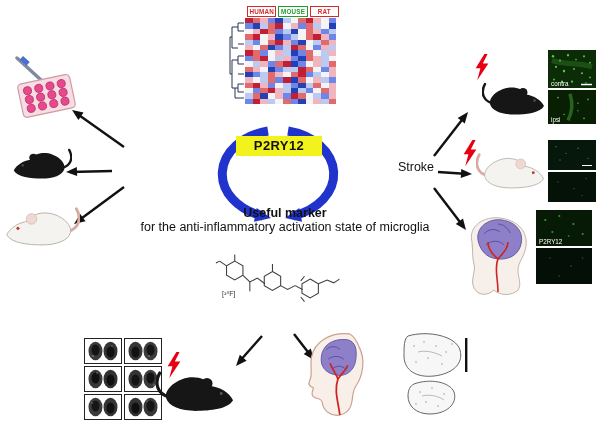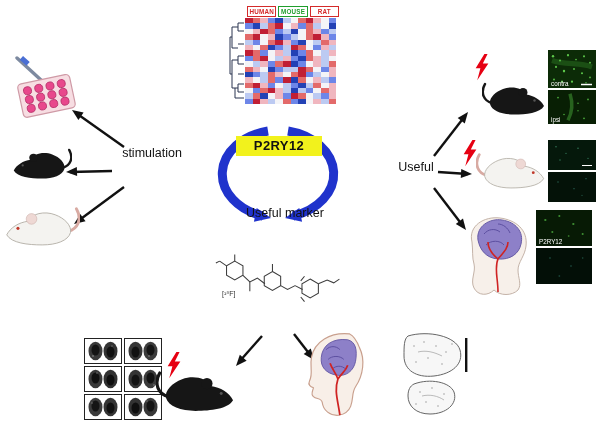--- a/index.html
+++ b/index.html
@@ -17,21 +17,21 @@
 
   
   .hm-headers { display:flex; gap:2px; margin-left:18px; width:92px; }
   .hm-head { flex:1; border:1.2px solid #900; font-size:6.3px; font-weight:bold; text-align:center; padding:1px 0; background:#fff; letter-spacing:.2px; }
   .hm-body { display:flex; margin-top:1px; }
   .hm-grid { display:grid; grid-template-columns:repeat(12, 7.6px); grid-auto-rows:5.4px; }
 
   
   .gene-box { width:86px; height:20px; background:var(--gene-bg,#f2f21c); text-align:center; line-height:20px; font-size:13px; font-weight:600; letter-spacing:.4px; }
   .marker-text { width:350px; text-align:center; font-size:12.5px; line-height:1.1; }
-  .marker-text .l1 { font-weight:400; }
+  .marker-text .l1 { font-weight:700; }
   .side-label { text-align:center; font-size:12.5px; line-height:1.15; }
   .pet-text { width:320px; text-align:center; font-size:12.5px; }
   .isotope { position:absolute; left:8px; top:40px; font-size:7px; color:#333; }
 
   
   .m-black .tail { fill:none; stroke:#161616; stroke-width:5; stroke-linecap:round; }
   .m-black .body, .m-black .ear { fill:#161616; }
   .m-black .eye { fill:#555; }
   .m-white .tail { fill:none; stroke:#d8aaa2; stroke-width:5; stroke-linecap:round; }
   .m-white .body { fill:#f4f3f0; stroke:#b5b1a8; stroke-width:1.6; }
@@ -307,27 +307,27 @@
           <div style="background: rgb(188, 202, 242);"></div>
           <div style="background: rgb(227, 106, 106);"></div>
         </div>
     </div>
   </div>
 
   <div class="abs gene-box" style="left:236px; top:136px;">P2RY12</div>
 
   <div class="abs marker-text" style="left:110px; top:207px;">
     <div class="l1">Useful marker</div>
+    <div class="l2">for the anti-inflammatory activation state of microglia</div>
   </div>
 
   <div class="abs side-label" style="left:112px; top:146px; width:80px;">
-    <div>stimulation</div>
-  </div>
-
-  <div class="abs side-label" style="left:388px; top:160px; width:56px;">Useful</div>
+  </div>
+
+  <div class="abs side-label" style="left:388px; top:160px; width:56px;">Stroke</div>
 
   <svg class="abs" style="left:12px; top:56px;" width="66" height="64" viewBox="0 0 66 64">
     <g>
       <line x1="5" y1="2" x2="29" y2="24" stroke="#7d8aa0" stroke-width="3.4" stroke-linecap="round"></line>
       <line x1="29" y1="24" x2="36" y2="31" stroke="#9aa6b8" stroke-width="1.6"></line>
       <rect x="8" y="2" width="9" height="5" fill="#4a6fd4" transform="rotate(42 12 5)"></rect>
     </g>
     <g transform="rotate(-12 34 40)">
       <rect x="8" y="23" width="53" height="34" rx="4" fill="#f7dde2" stroke="#cf9aa6" stroke-width="1.2"></rect>
       <g fill="#e8488c" stroke="#b52f68" stroke-width="0.8">

